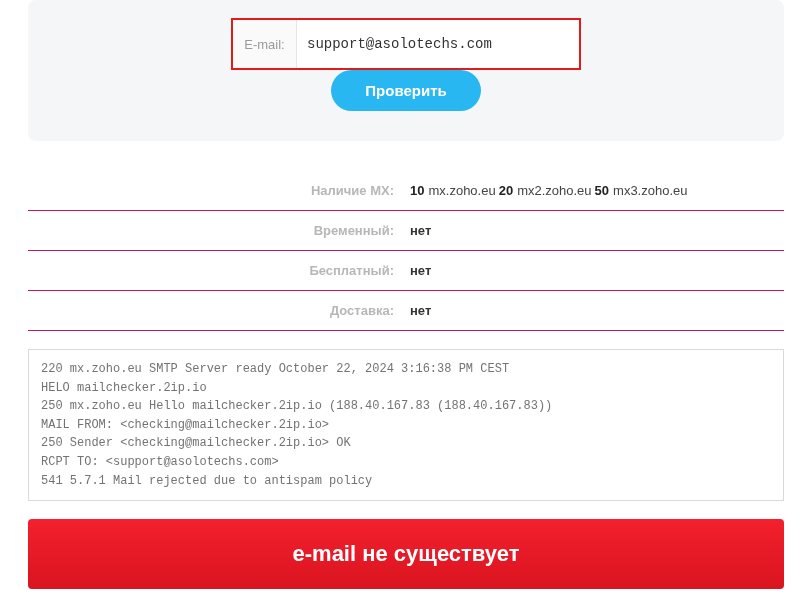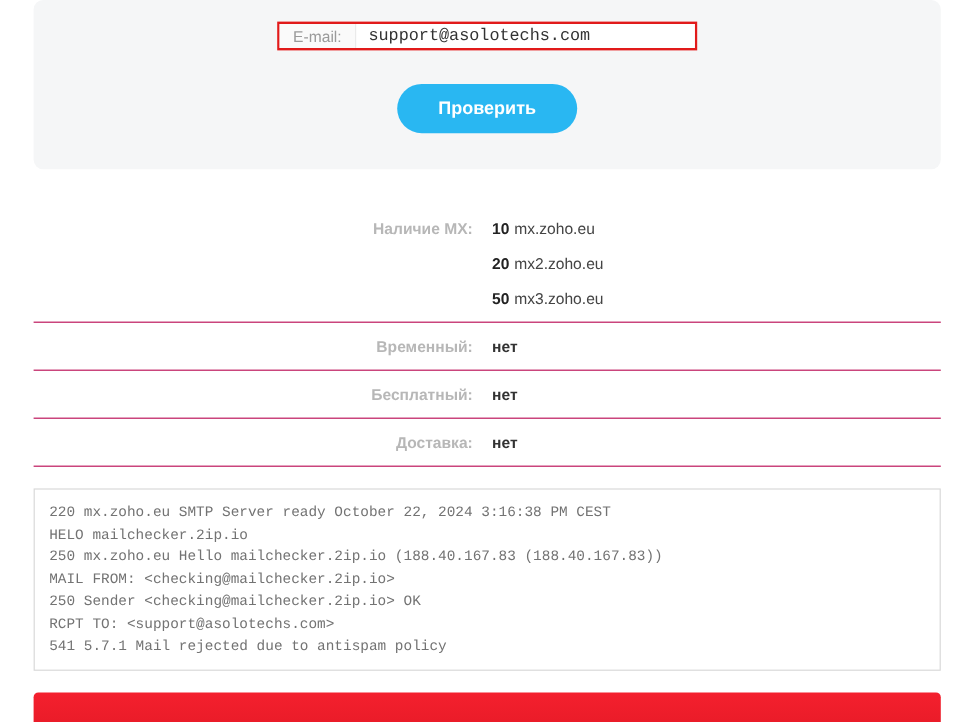--- a/index.html
+++ b/index.html
@@ -19,21 +19,21 @@
       padding: 18px 0 30px 0;
       display: flex;
       flex-direction: column;
       align-items: center;
     }
     .email-row {
       display: flex;
       align-items: stretch;
       border: 2px solid #e11a1a;
       background: #ffffff;
-      height: 24px;
+      height: 52px;
       width: 350px;
     }
     .email-label {
       color: #9a9a9a;
       font-size: 13px;
       display: flex;
       align-items: center;
       justify-content: center;
       width: 64px;
       border-right: 1px solid #e6e6e6;
@@ -42,21 +42,20 @@
     .email-input {
       border: none;
       outline: none;
       padding: 0 10px;
       flex: 1;
       font-size: 14px;
       color: #333;
       font-family: Liberation Mono, monospace;
     }
     .check-btn {
-      margin-top: 28px;
       background: #29b7f2;
       color: #ffffff;
       border: none;
       border-radius: 24px;
       padding: 12px 34px;
       font-size: 15px;
       font-weight: 700;
       cursor: pointer;
     }
     .results {
@@ -78,22 +77,22 @@
     }
     .result-value {
       width: 50%;
       text-align: left;
       color: #333;
       font-weight: 700;
       padding-left: 4px;
     }
     .mx-list {
       display: flex;
-      flex-direction: column;
-      gap: 14px;
+      flex-direction: row;
+      gap: 3px;
     }
     .mx-item {
       font-weight: 700;
     }
     .mx-item .pri {
       font-weight: 700;
       color: #222;
     }
     .mx-item .host {
       font-weight: 400;

